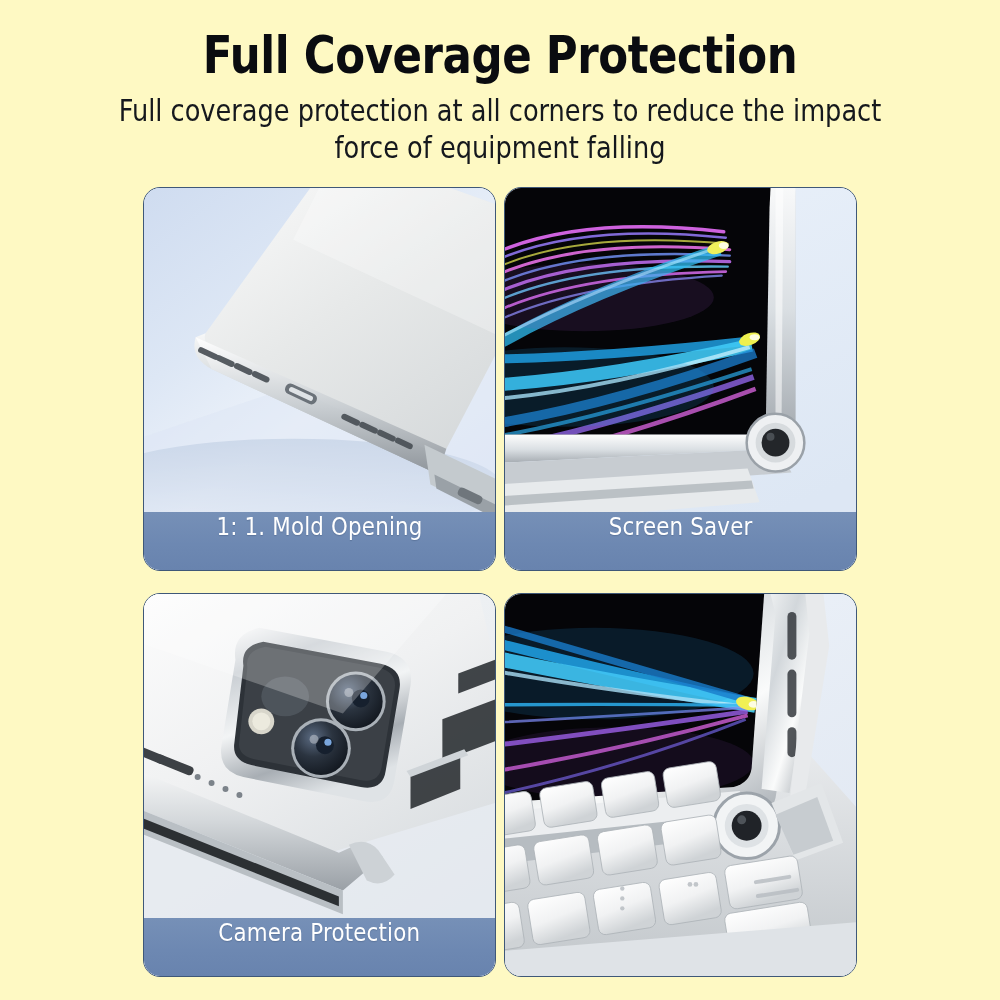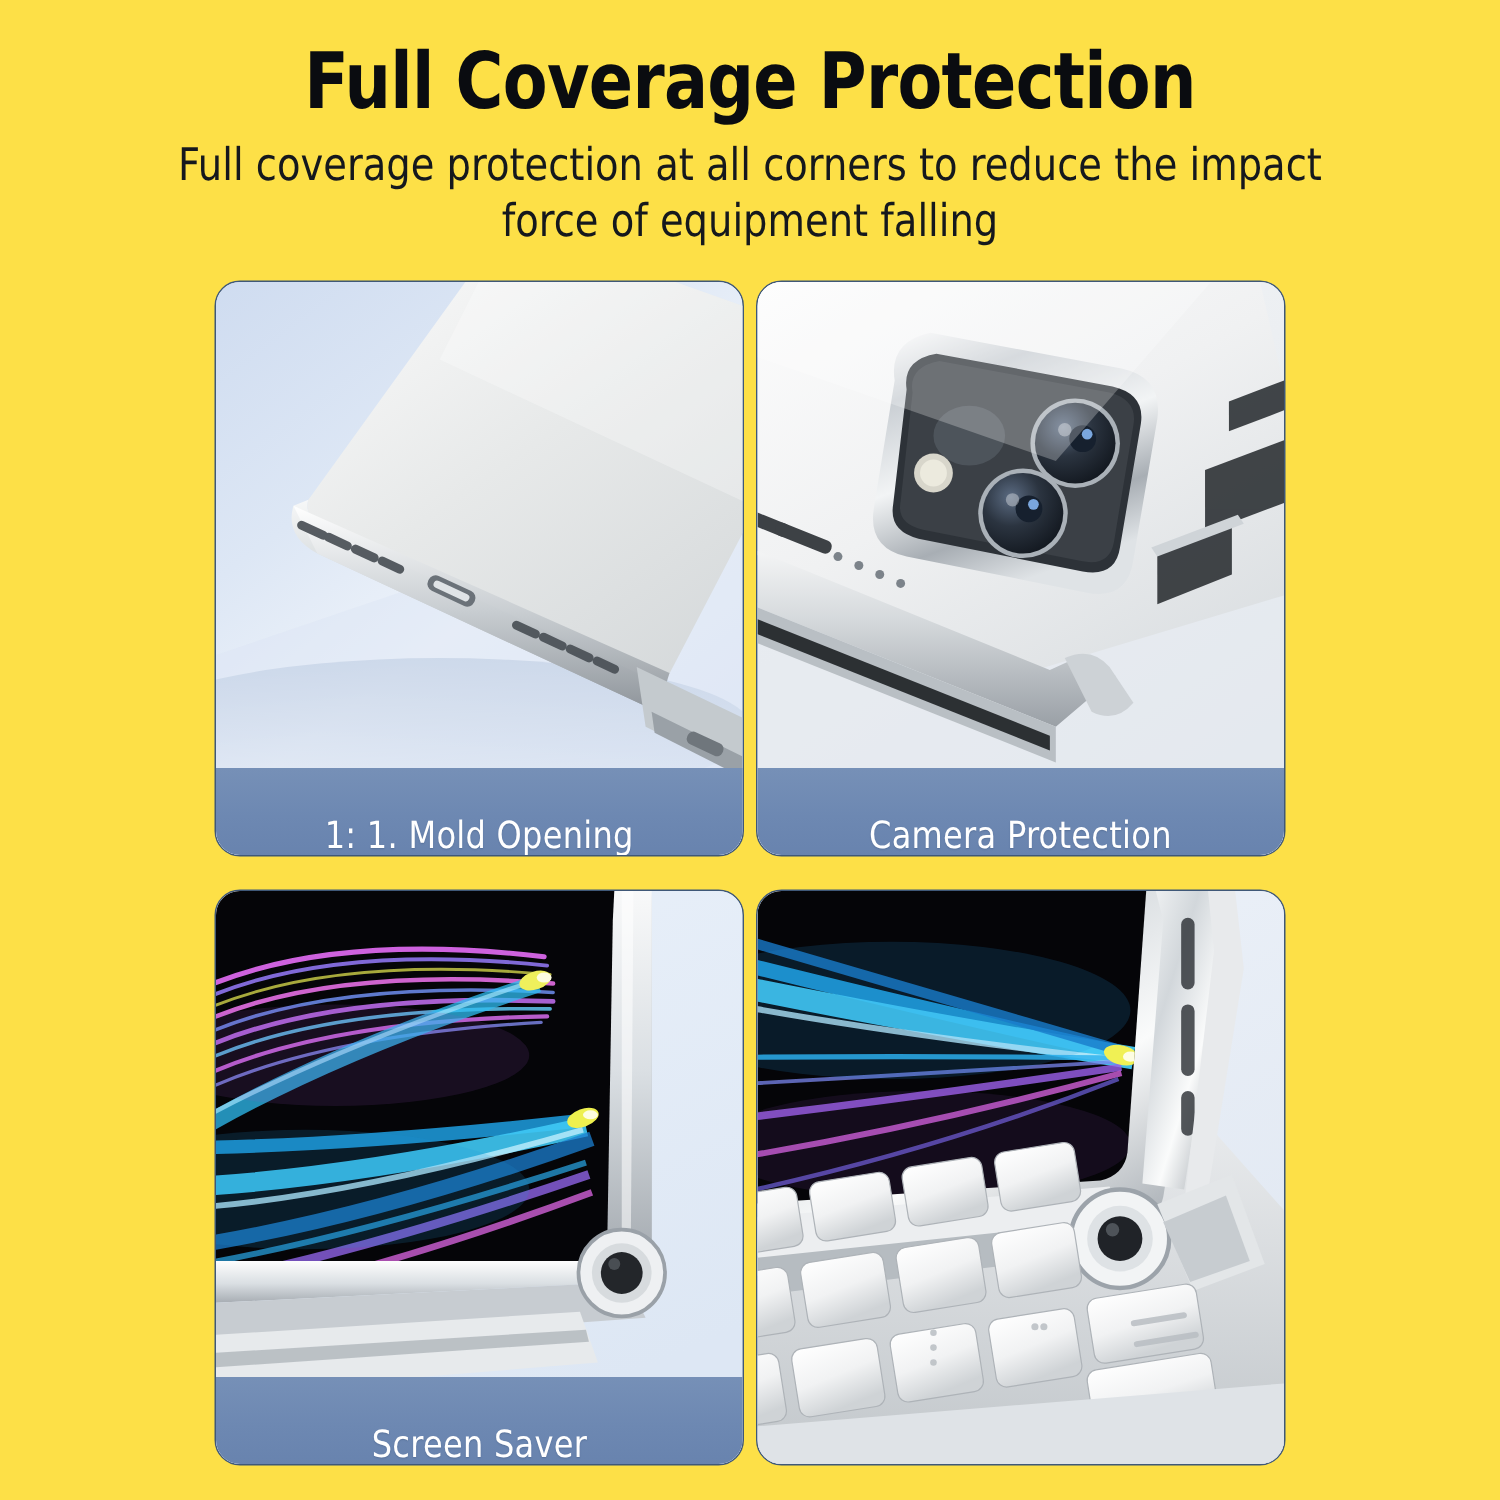--- a/index.html
+++ b/index.html
@@ -2,21 +2,21 @@
 <html><head>
 <meta charset="utf-8">
 <style>
   * { margin:0; padding:0; box-sizing:border-box; }
   html, body {
     width:1000px; height:1000px;
     background:#f2f5fd;
     font-family:"Liberation Sans", sans-serif;
     overflow:hidden;
   }
-  .page { position:relative; width:1000px; height:1000px; background:#fde047; }
+  .page { position:relative; width:1000px; height:1000px; background:#fef9c3; }
 
   
   .header { width:1000px; padding-top:26px; text-align:center; }
   .title {
     font-family:"DejaVu Sans Condensed","Liberation Sans Narrow","Liberation Sans", sans-serif;
     font-weight:bold;
     font-size:52px;
     line-height:58px;
     letter-spacing:-0.5px;
     color:#0a0c10;
@@ -53,21 +53,21 @@
   .photo { position:absolute; inset:0; }
   .photo svg { display:block; width:100%; height:100%; }
 
   .caption {
     position:absolute;
     left:-1px; right:-1px; bottom:-1px;
     height:59px;
     background:linear-gradient(180deg,#7690b7 0%, #6d88b2 55%, #6883ae 100%);
     border-bottom-left-radius:17px;
     border-bottom-right-radius:17px;
-    display:flex; align-items:flex-end; justify-content:center;
+    display:flex; align-items:flex-start; justify-content:center;
   }
   .caption span {
     font-family:"DejaVu Sans Condensed","Liberation Sans Narrow","Liberation Sans", sans-serif;
     font-size:25px;
     color:#ffffff;
     letter-spacing:0.2px;
     transform:scaleX(0.95);
     text-shadow:0 1px 1px rgba(40,60,90,.25);
   }
 </style>
@@ -148,115 +148,20 @@
 
           <path d="M282 258 L353 292 L353 330 L288 298 Z" fill="#c4cace"></path>
           <path d="M292 288 L353 318 L353 332 L294 302 Z" fill="#9aa1a7"></path>
           <rect x="318" y="300" width="26" height="9" rx="4" fill="#6f767c" transform="rotate(25 318 300)"></rect>
 
           <path d="M196 -40 L420 40 L360 150 L150 52 Z" fill="#ffffff" opacity="0.28"></path>
         </svg>
       </div>
       <div class="caption">
         <span>1: 1. Mold Opening</span>
-      </div>
-    </div>
-
-    <div class="panel">
-      <div class="photo">
-        <svg viewBox="0 0 353 384" preserveAspectRatio="xMidYMid slice">
-          <defs>
-            <linearGradient id="p2bg" x1="0" y1="0" x2="0.6" y2="1">
-              <stop offset="0" stop-color="#f4f6f8"></stop>
-              <stop offset="0.5" stop-color="#eceff2"></stop>
-              <stop offset="1" stop-color="#e2e7ee"></stop>
-            </linearGradient>
-            <linearGradient id="p2back" x1="0.15" y1="0" x2="0.9" y2="1">
-              <stop offset="0" stop-color="#fdfdfd"></stop>
-              <stop offset="0.5" stop-color="#f0f1f2"></stop>
-              <stop offset="1" stop-color="#dadee1"></stop>
-            </linearGradient>
-            <linearGradient id="p2bezel" x1="0" y1="0" x2="0.4" y2="1">
-              <stop offset="0" stop-color="#ffffff"></stop>
-              <stop offset="0.25" stop-color="#c9ced3"></stop>
-              <stop offset="0.55" stop-color="#f2f4f5"></stop>
-              <stop offset="0.8" stop-color="#a8aeb4"></stop>
-              <stop offset="1" stop-color="#dfe3e6"></stop>
-            </linearGradient>
-            <radialGradient id="p2lens" cx="0.35" cy="0.3" r="0.8">
-              <stop offset="0" stop-color="#5b6b82"></stop>
-              <stop offset="0.45" stop-color="#2b3440"></stop>
-              <stop offset="1" stop-color="#10151c"></stop>
-            </radialGradient>
-            <linearGradient id="p2edge" x1="0" y1="0" x2="0" y2="1">
-              <stop offset="0" stop-color="#fcfcfc"></stop>
-              <stop offset="0.45" stop-color="#d5d9dc"></stop>
-              <stop offset="1" stop-color="#9aa0a6"></stop>
-            </linearGradient>
-          </defs>
-
-          <rect width="353" height="384" fill="url(#p2bg)"></rect>
-          <path d="M0 215 L353 160 L353 384 L0 384 Z" fill="#e6eaf0" opacity="0.7"></path>
-
-          <path d="M-30 -30 L330 -30 L353 70 L353 210 L180 262 L-30 170 Z" fill="url(#p2back)"></path>
-
-          <g fill="#23272b" opacity="0.85">
-            <path d="M316 80 L353 66 L353 86 L316 100 Z"></path>
-            <path d="M300 126 L353 106 L353 148 L300 168 Z"></path>
-            <path d="M268 182 L318 162 L318 196 L268 216 Z"></path>
-          </g>
-          <path d="M264 178 L322 156 L326 162 L268 184 Z" fill="#cfd4d8"></path>
-
-          <g>
-            <path d="M92 66 Q88 40 116 34 L244 58 Q272 64 268 92 L252 186 Q248 214 220 208 L100 184 Q74 178 78 152 Z" fill="url(#p2bezel)"></path>
-            <path d="M100 72 Q97 52 120 48 L238 70 Q260 75 257 95 L243 178 Q240 198 218 194 L108 172 Q88 167 91 149 Z" fill="#2d3238"></path>
-            <path d="M104 74 Q101 57 122 53 L236 74 Q255 79 252 96 L239 174 Q236 191 217 187 L111 166 Q93 162 96 147 Z" fill="#3b4046"></path>
-          </g>
-
-          <circle cx="213" cy="108" r="30" fill="#aab1b8"></circle>
-          <circle cx="213" cy="108" r="27" fill="url(#p2lens)"></circle>
-          <circle cx="218" cy="105" r="9" fill="#16202e"></circle>
-          <circle cx="221" cy="102" r="3.6" fill="#7aa6dd"></circle>
-          <circle cx="206" cy="99" r="4.5" fill="#ffffff" opacity="0.35"></circle>
-
-          <circle cx="178" cy="155" r="30" fill="#aab1b8"></circle>
-          <circle cx="178" cy="155" r="27" fill="url(#p2lens)"></circle>
-          <circle cx="182" cy="152" r="9" fill="#16202e"></circle>
-          <circle cx="185" cy="149" r="3.6" fill="#7aa6dd"></circle>
-          <circle cx="171" cy="146" r="4.5" fill="#ffffff" opacity="0.35"></circle>
-
-          <ellipse cx="142" cy="103" rx="24" ry="20" fill="#545b63" opacity="0.75"></ellipse>
-
-          <circle cx="118" cy="128" r="13" fill="#d8d6cb"></circle>
-          <circle cx="118" cy="128" r="9" fill="#eceade"></circle>
-
-          <path d="M-30 168 L196 260 L218 250 L240 264 L200 298 L-30 206 Z" fill="url(#p2edge)"></path>
-          <path d="M-30 206 L200 298 L200 322 L-30 230 Z" fill="#b9bfc4"></path>
-
-          <path d="M-30 214 L196 304 L196 314 L-30 224 Z" fill="#1d2024" opacity="0.9"></path>
-
-          <g fill="#7c838a">
-            <circle cx="54" cy="184" r="3"></circle>
-            <circle cx="68" cy="190" r="3"></circle>
-            <circle cx="82" cy="196" r="3"></circle>
-            <circle cx="96" cy="202" r="3"></circle>
-          </g>
-
-          <g fill="#2a2e33" opacity="0.9">
-            <rect x="-16" y="148" width="42" height="9" rx="4" transform="rotate(22 -16 148)"></rect>
-            <rect x="14" y="160" width="40" height="9" rx="4" transform="rotate(22 14 160)"></rect>
-          </g>
-
-          <path d="M206 252 Q224 244 236 258 L252 282 Q240 296 224 288 Z" fill="#cdd2d6"></path>
-
-          <path d="M-30 -30 L330 -30 L200 120 L-30 40 Z" fill="#ffffff" opacity="0.26"></path>
-        </svg>
-      </div>
-      <div class="caption">
-        <span>Camera Protection</span>
       </div>
     </div>
 
     <div class="panel">
       <div class="photo">
         <svg viewBox="0 0 353 384" preserveAspectRatio="xMidYMid slice">
           <defs>
             <linearGradient id="p3bg" x1="0" y1="0" x2="0.4" y2="1">
               <stop offset="0" stop-color="#eaf1fa"></stop>
               <stop offset="1" stop-color="#dde7f4"></stop>
@@ -338,20 +243,115 @@
       </div>
       <div class="caption">
         <span>Screen Saver</span>
       </div>
     </div>
 
     <div class="panel">
       <div class="photo">
         <svg viewBox="0 0 353 384" preserveAspectRatio="xMidYMid slice">
           <defs>
+            <linearGradient id="p2bg" x1="0" y1="0" x2="0.6" y2="1">
+              <stop offset="0" stop-color="#f4f6f8"></stop>
+              <stop offset="0.5" stop-color="#eceff2"></stop>
+              <stop offset="1" stop-color="#e2e7ee"></stop>
+            </linearGradient>
+            <linearGradient id="p2back" x1="0.15" y1="0" x2="0.9" y2="1">
+              <stop offset="0" stop-color="#fdfdfd"></stop>
+              <stop offset="0.5" stop-color="#f0f1f2"></stop>
+              <stop offset="1" stop-color="#dadee1"></stop>
+            </linearGradient>
+            <linearGradient id="p2bezel" x1="0" y1="0" x2="0.4" y2="1">
+              <stop offset="0" stop-color="#ffffff"></stop>
+              <stop offset="0.25" stop-color="#c9ced3"></stop>
+              <stop offset="0.55" stop-color="#f2f4f5"></stop>
+              <stop offset="0.8" stop-color="#a8aeb4"></stop>
+              <stop offset="1" stop-color="#dfe3e6"></stop>
+            </linearGradient>
+            <radialGradient id="p2lens" cx="0.35" cy="0.3" r="0.8">
+              <stop offset="0" stop-color="#5b6b82"></stop>
+              <stop offset="0.45" stop-color="#2b3440"></stop>
+              <stop offset="1" stop-color="#10151c"></stop>
+            </radialGradient>
+            <linearGradient id="p2edge" x1="0" y1="0" x2="0" y2="1">
+              <stop offset="0" stop-color="#fcfcfc"></stop>
+              <stop offset="0.45" stop-color="#d5d9dc"></stop>
+              <stop offset="1" stop-color="#9aa0a6"></stop>
+            </linearGradient>
+          </defs>
+
+          <rect width="353" height="384" fill="url(#p2bg)"></rect>
+          <path d="M0 215 L353 160 L353 384 L0 384 Z" fill="#e6eaf0" opacity="0.7"></path>
+
+          <path d="M-30 -30 L330 -30 L353 70 L353 210 L180 262 L-30 170 Z" fill="url(#p2back)"></path>
+
+          <g fill="#23272b" opacity="0.85">
+            <path d="M316 80 L353 66 L353 86 L316 100 Z"></path>
+            <path d="M300 126 L353 106 L353 148 L300 168 Z"></path>
+            <path d="M268 182 L318 162 L318 196 L268 216 Z"></path>
+          </g>
+          <path d="M264 178 L322 156 L326 162 L268 184 Z" fill="#cfd4d8"></path>
+
+          <g>
+            <path d="M92 66 Q88 40 116 34 L244 58 Q272 64 268 92 L252 186 Q248 214 220 208 L100 184 Q74 178 78 152 Z" fill="url(#p2bezel)"></path>
+            <path d="M100 72 Q97 52 120 48 L238 70 Q260 75 257 95 L243 178 Q240 198 218 194 L108 172 Q88 167 91 149 Z" fill="#2d3238"></path>
+            <path d="M104 74 Q101 57 122 53 L236 74 Q255 79 252 96 L239 174 Q236 191 217 187 L111 166 Q93 162 96 147 Z" fill="#3b4046"></path>
+          </g>
+
+          <circle cx="213" cy="108" r="30" fill="#aab1b8"></circle>
+          <circle cx="213" cy="108" r="27" fill="url(#p2lens)"></circle>
+          <circle cx="218" cy="105" r="9" fill="#16202e"></circle>
+          <circle cx="221" cy="102" r="3.6" fill="#7aa6dd"></circle>
+          <circle cx="206" cy="99" r="4.5" fill="#ffffff" opacity="0.35"></circle>
+
+          <circle cx="178" cy="155" r="30" fill="#aab1b8"></circle>
+          <circle cx="178" cy="155" r="27" fill="url(#p2lens)"></circle>
+          <circle cx="182" cy="152" r="9" fill="#16202e"></circle>
+          <circle cx="185" cy="149" r="3.6" fill="#7aa6dd"></circle>
+          <circle cx="171" cy="146" r="4.5" fill="#ffffff" opacity="0.35"></circle>
+
+          <ellipse cx="142" cy="103" rx="24" ry="20" fill="#545b63" opacity="0.75"></ellipse>
+
+          <circle cx="118" cy="128" r="13" fill="#d8d6cb"></circle>
+          <circle cx="118" cy="128" r="9" fill="#eceade"></circle>
+
+          <path d="M-30 168 L196 260 L218 250 L240 264 L200 298 L-30 206 Z" fill="url(#p2edge)"></path>
+          <path d="M-30 206 L200 298 L200 322 L-30 230 Z" fill="#b9bfc4"></path>
+
+          <path d="M-30 214 L196 304 L196 314 L-30 224 Z" fill="#1d2024" opacity="0.9"></path>
+
+          <g fill="#7c838a">
+            <circle cx="54" cy="184" r="3"></circle>
+            <circle cx="68" cy="190" r="3"></circle>
+            <circle cx="82" cy="196" r="3"></circle>
+            <circle cx="96" cy="202" r="3"></circle>
+          </g>
+
+          <g fill="#2a2e33" opacity="0.9">
+            <rect x="-16" y="148" width="42" height="9" rx="4" transform="rotate(22 -16 148)"></rect>
+            <rect x="14" y="160" width="40" height="9" rx="4" transform="rotate(22 14 160)"></rect>
+          </g>
+
+          <path d="M206 252 Q224 244 236 258 L252 282 Q240 296 224 288 Z" fill="#cdd2d6"></path>
+
+          <path d="M-30 -30 L330 -30 L200 120 L-30 40 Z" fill="#ffffff" opacity="0.26"></path>
+        </svg>
+      </div>
+      <div class="caption">
+        <span>Camera Protection</span>
+      </div>
+    </div>
+
+    <div class="panel">
+      <div class="photo">
+        <svg viewBox="0 0 353 384" preserveAspectRatio="xMidYMid slice">
+          <defs>
             <linearGradient id="p4bg" x1="0" y1="0" x2="0.5" y2="1">
               <stop offset="0" stop-color="#eef3fa"></stop>
               <stop offset="1" stop-color="#e1e8f2"></stop>
             </linearGradient>
             <linearGradient id="p4frame" x1="0" y1="0" x2="0.8" y2="1">
               <stop offset="0" stop-color="#fbfcfc"></stop>
               <stop offset="0.4" stop-color="#d2d7db"></stop>
               <stop offset="0.7" stop-color="#fafbfb"></stop>
               <stop offset="1" stop-color="#a9afb5"></stop>
             </linearGradient>

